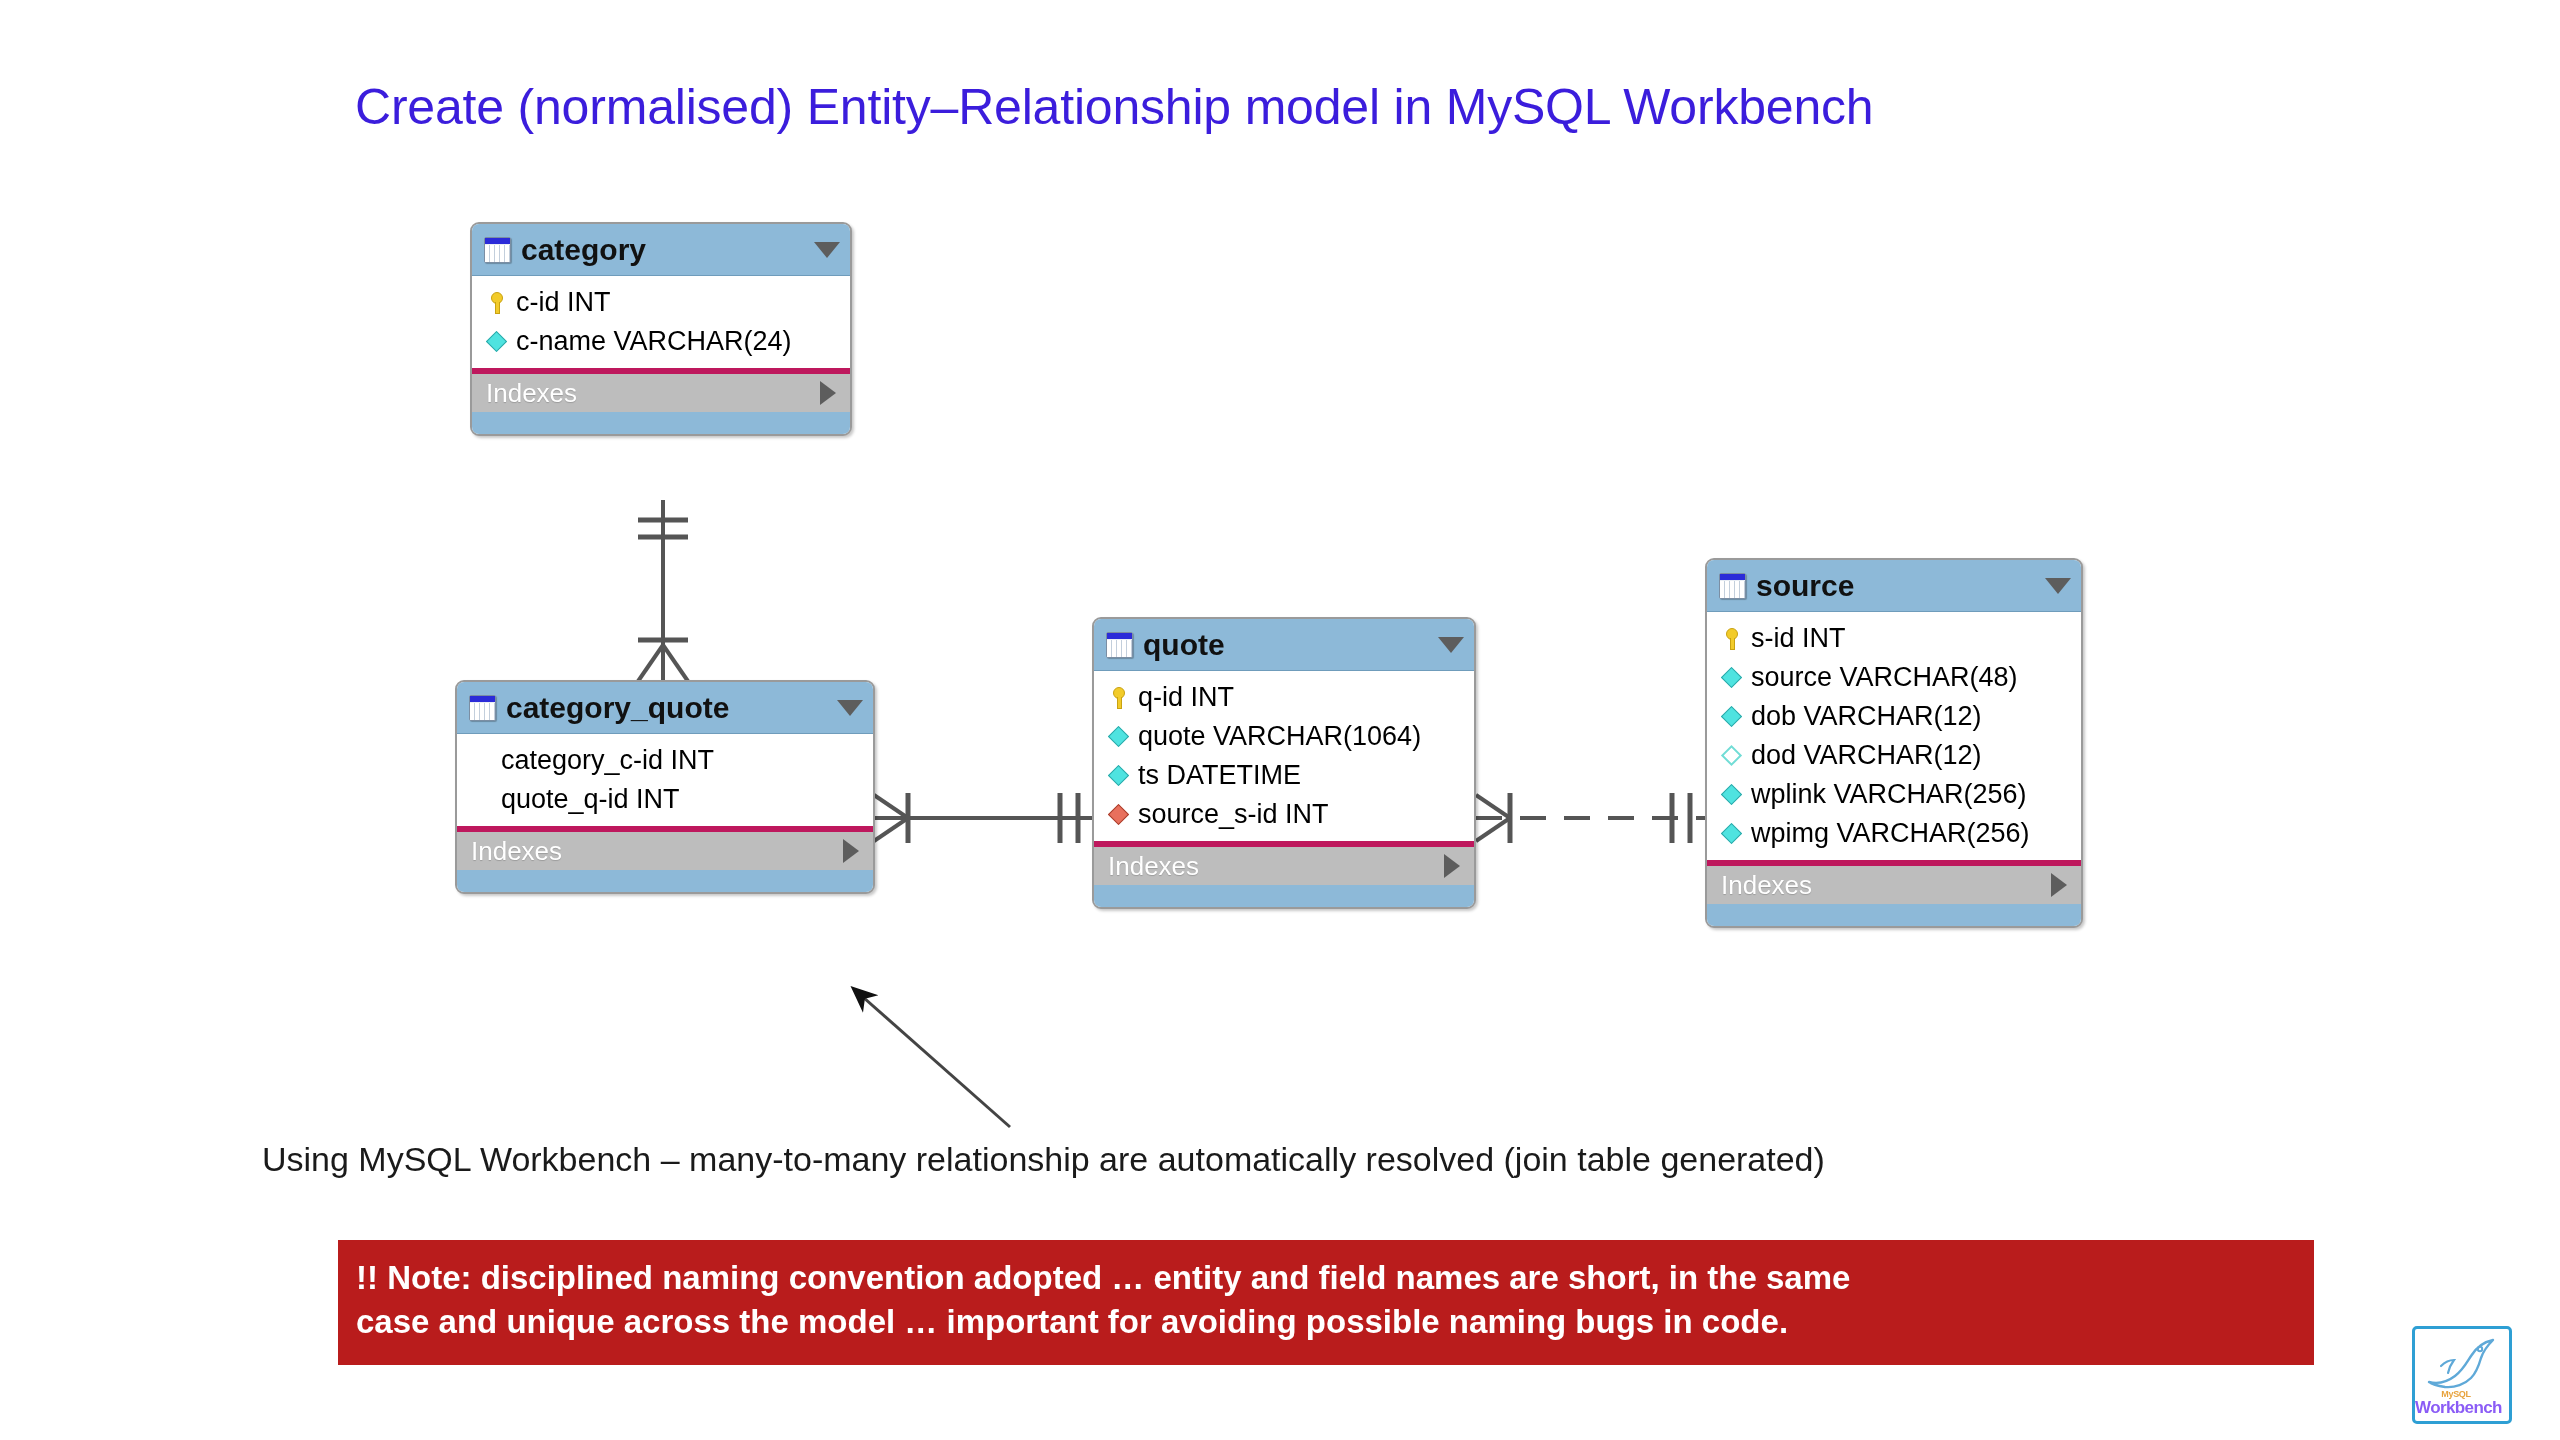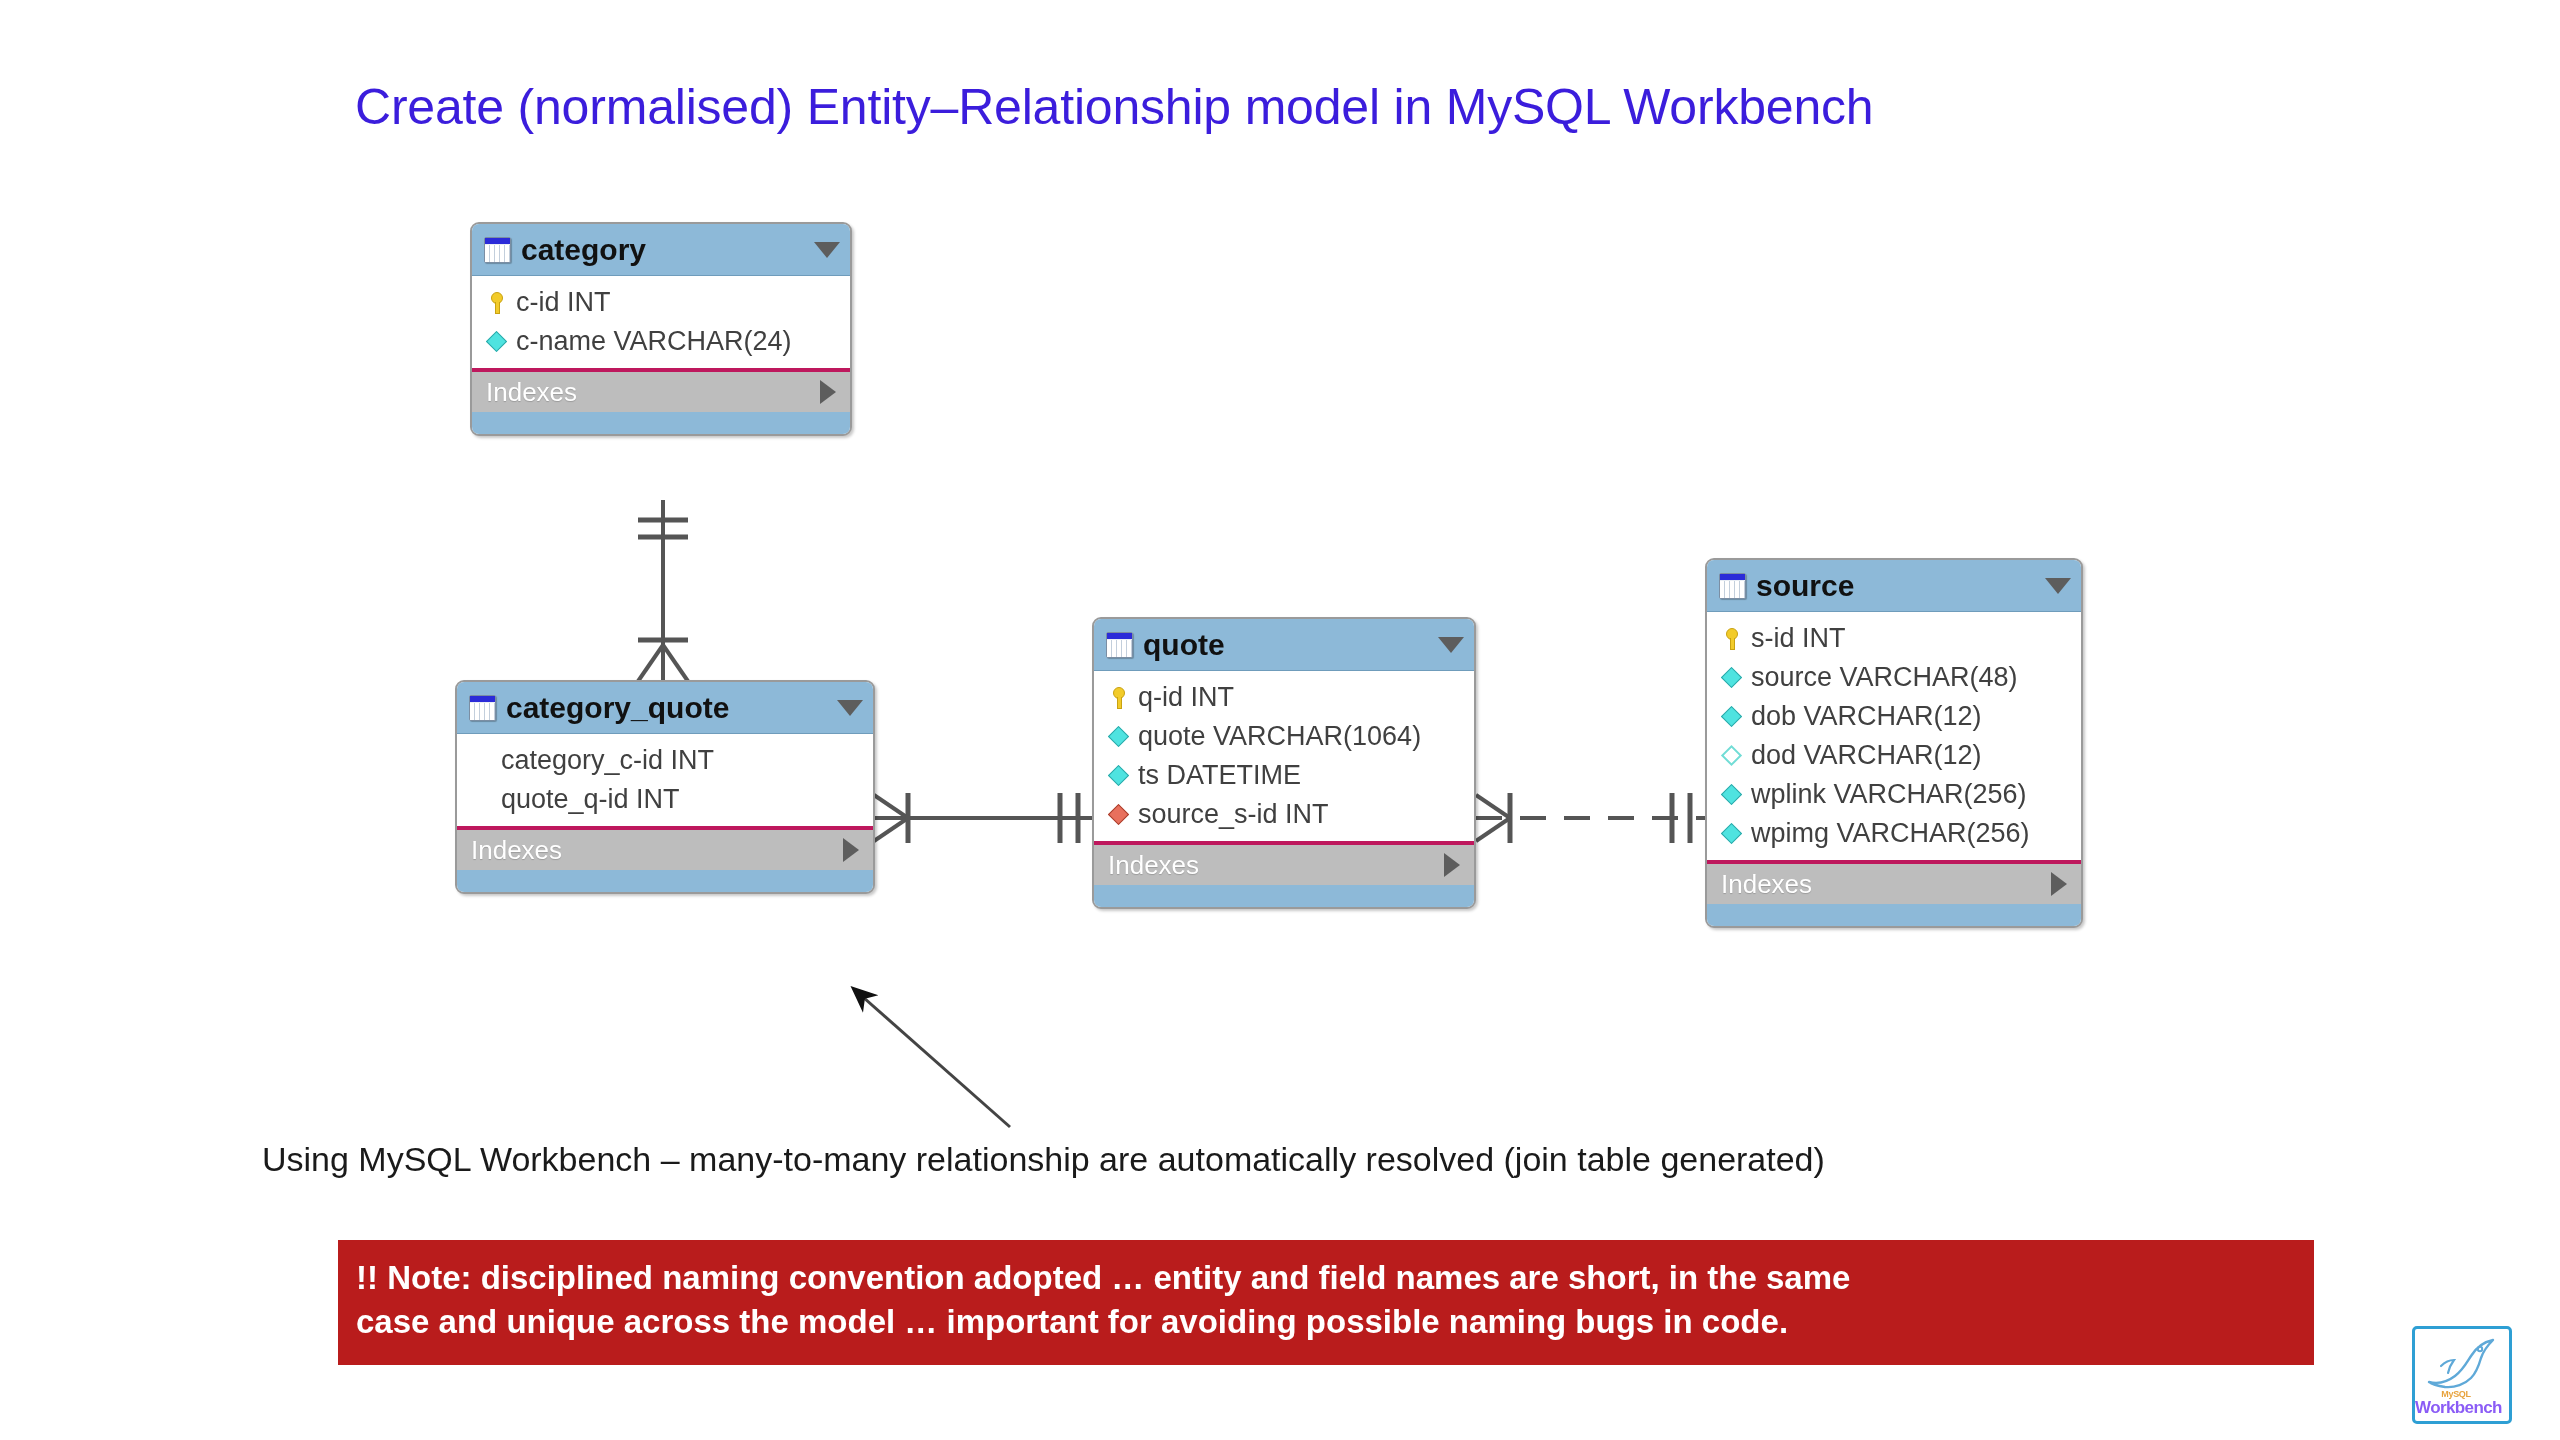--- a/index.html
+++ b/index.html
@@ -105,21 +105,21 @@
   .fld {
     display: flex;
     align-items: center;
     height: 39px;
     padding-left: 14px;
     box-sizing: border-box;
     white-space: nowrap;
   }
   .fld-label {
     font-size: 27px;
-    color: #404040;
+    color: #000000;
     line-height: 1;
   }
   .fld-icon {
     width: 22px; height: 22px;
     flex: 0 0 auto;
     margin-right: 8px;
     position: relative;
   }
   .fld-icon.none { background: none; }
   
@@ -167,21 +167,21 @@
     background: #e8705d;
     border: 1px solid #a63b2a;
   }
   .tbl-indexes {
     background: #bdbdbd;
     height: 44px;
     display: flex;
     align-items: center;
     padding: 0 14px 0 14px;
     box-sizing: border-box;
-    border-top: 4px solid #be185d;
+    border-top: 6px solid #be185d;
   }
   .idx-label {
     font-size: 26px;
     color: #ffffff;
     flex: 1 1 auto;
     line-height: 1;
     text-shadow: 0 1px 1px rgba(0,0,0,0.18);
   }
   .idx-arrow {
     width: 0; height: 0;

